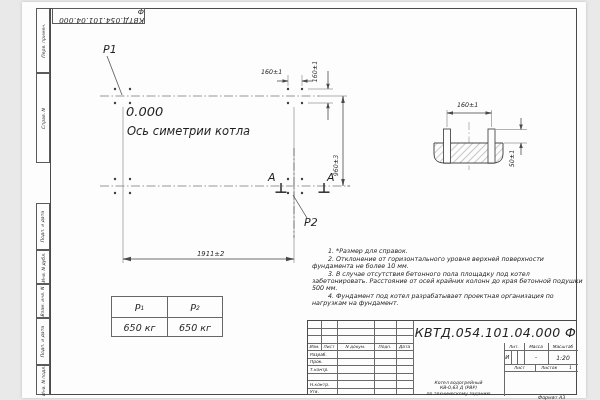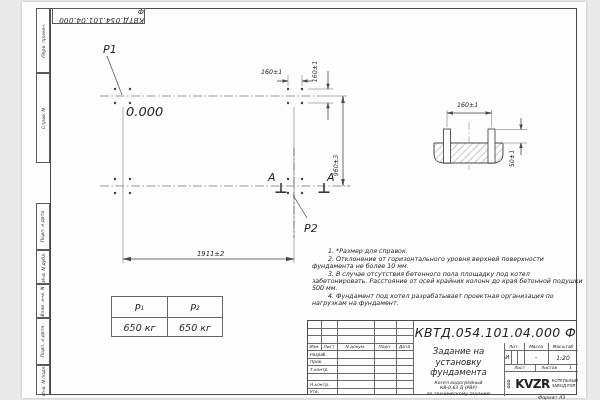--- a/index.html
+++ b/index.html
@@ -172,22 +172,23 @@
           <path d="M504,143 H527"></path>
         <path d="M521,118 V129.5" stroke="#4a4a4a" stroke-width="0.8"></path>
         <path d="M521,143 V155" stroke="#4a4a4a" stroke-width="0.8"></path>
         <polygon points="521,129.5 519.2,124.5 522.8,124.5" stroke="none"></polygon>
         <polygon points="521,143 519.2,148 522.8,148" stroke="none"></polygon>
       </g>
     </g>
   </svg>
 
   <span class="t" style="left:103px;top:43px;font-size:11px;">P1</span>
-  <span class="t" style="left:304px;top:216px;font-size:11px;margin-top:6px;">P2</span>
+  <span class="t" style="left:304px;top:216px;font-size:11px;">P2</span>
   <span class="t" style="left:126px;top:104px;font-size:13px;">0.000</span>
+  <span class="t" style="left:127px;top:124px;font-size:11.5px;">Ось симетрии котла</span>
   <span class="t" style="left:261px;top:68px;font-size:6.3px;">160±1</span>
   <div class="vbox" style="left:308px;top:58px;width:14px;height:26px;">
     <span style="font-size:6.3px;">160±1</span>
     </div>
   <div class="vbox" style="left:329px;top:150px;width:14px;height:30px;">
     <span style="font-size:6.3px;">960±3</span>
     </div>
   <span class="t" style="left:197px;top:250px;font-size:6.8px;">1911±2</span>
   <span class="t" style="left:268px;top:171px;font-size:11px;">А</span>
   <span class="t" style="left:327px;top:171px;font-size:11px;">А</span>
@@ -244,25 +245,20 @@
     <div class="hl" style="left:0;top:59px;width:105px;"></div>
     <div class="hl" style="left:0;top:66.5px;width:105px;"></div>
     <div class="lab" style="left:2px;top:30.5px;font-size:4.3px;">Разраб.</div>
     <div class="lab" style="left:2px;top:38px;font-size:4.3px;">Пров.</div>
     <div class="lab" style="left:2px;top:45.5px;font-size:4.3px;">Т.контр.</div>
     <div class="lab" style="left:2px;top:53px;font-size:4.3px;"></div>
     <div class="lab" style="left:2px;top:60.5px;font-size:4.3px;">Н.контр.</div>
     <div class="lab" style="left:2px;top:68px;font-size:4.3px;">Утв.</div>
 
     <div class="vl" style="left:196px;top:22px;height:53px;"></div>
-    <div class="cc" style="left:105px;top:24px;width:91px;height:34px;flex-direction:column;font-size:8.5px;line-height:1.25;">
-      <span>Задание на</span>
-      <span>установку</span>
-      <span>фундамента</span>
-    </div>
     <div class="cc" style="left:105px;top:59px;width:91px;height:16px;flex-direction:column;font-size:4.6px;line-height:1.15;">
       <span>Котел водогрейный</span>
       <span>КВ-0,63 Д (РВР)</span>
       <span>по техническому заданию</span>
     </div>
 
     <div class="hl" style="left:196px;top:29px;width:74px;"></div>
     <div class="hl" style="left:196px;top:43px;width:74px;"></div>
     <div class="hl" style="left:196px;top:50px;width:74px;"></div>
     <div class="vl" style="left:216px;top:22px;height:21px;"></div>
@@ -273,25 +269,17 @@
     <div class="cc" style="left:216px;top:22px;width:24px;height:7px;font-size:4.3px;">Масса</div>
     <div class="cc" style="left:240px;top:22px;width:30px;height:7px;font-size:4.3px;">Масштаб</div>
     <div class="cc" style="left:196px;top:29px;width:6.7px;height:14px;font-size:5.5px;">И</div>
     <div class="cc" style="left:216px;top:29px;width:24px;height:14px;font-size:5.5px;">-</div>
     <div class="cc" style="left:240px;top:29px;width:30px;height:14px;font-size:6px;">1:20</div>
     <div class="vl" style="left:227px;top:43px;height:7px;"></div>
     <div class="cc" style="left:196px;top:43px;width:31px;height:7px;font-size:4.3px;">Лист</div>
     <div class="cc" style="left:227px;top:43px;width:28px;height:7px;font-size:4.3px;">Листов</div>
     <div class="cc" style="left:255px;top:43px;width:15px;height:7px;font-size:4.6px;">1</div>
 
-    <div class="cc" style="left:196px;top:50px;width:74px;height:25px;gap:2px;">
-      <span style="transform:rotate(-90deg);font-size:3.6px;font-weight:bold;font-style:normal;">ООО</span>
-      <span style="font-size:12px;font-weight:bold;font-style:normal;letter-spacing:-.5px;">KVZR</span>
-      <span style="display:flex;flex-direction:column;font-size:4px;line-height:1.2;font-style:normal;">
-        <span>КОТЕЛЬНЫЙ</span>
-        <span>ЗАВОД РЭП</span>
-      </span>
-    </div>
   </div>
 
   <span class="t" style="left:538px;top:395px;font-size:4.8px;">Формат А3</span>
 
 </div>
 
 </body></html>

